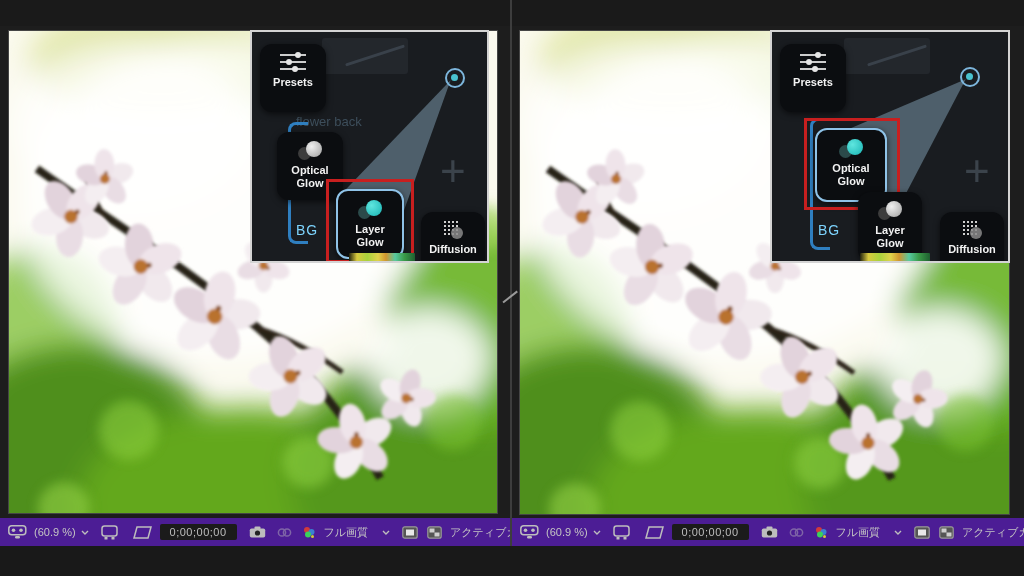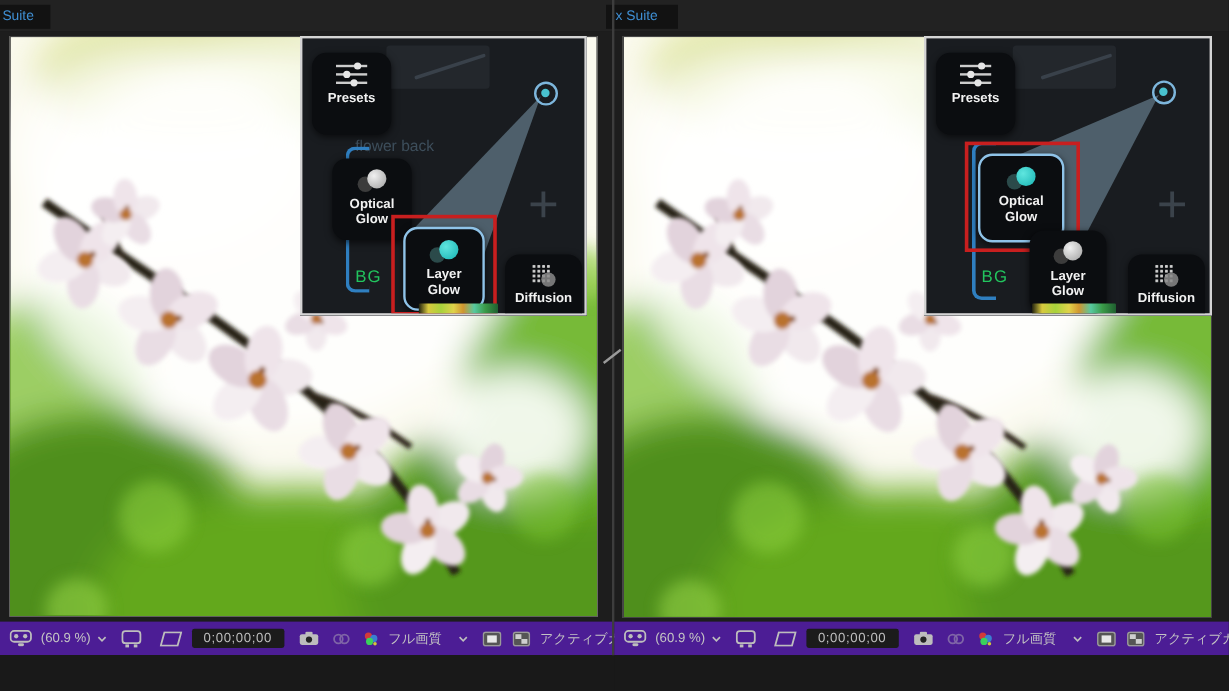--- a/index.html
+++ b/index.html
@@ -35,21 +35,21 @@
   .panel-right .overlay { left:258px; top:4px;  width:240px; height:233px; }
 
   .faded-thumb { position:absolute; background:#23272c; border-radius:3px; }
   .faded-eye { position:absolute; width:16px; height:9px; border:2px solid #3a424a; border-radius:50%; }
   .faded-eye::after { content:""; position:absolute; left:4px; top:1px; width:4px; height:4px;
     border-radius:50%; background:#3a424a; }
   .faded-pen { position:absolute; width:62px; height:3px; background:#39414a;
     transform:rotate(-18deg); border-radius:2px; }
   .faded-plus { position:absolute; color:#3b434b; font-size:44px; font-weight:300; line-height:30px; }
   .layer-name { position:absolute; color:#3d4e5b; font-size:13px; }
-  .bg-label { position:absolute; color:#22c55e; font-size:14px; letter-spacing:1px; }
+  .bg-label { position:absolute; color:#7dd3fc; font-size:14px; letter-spacing:1px; }
   .sel-bracket { position:absolute; width:20px; border:3px solid #2f7fc0; border-right:none;
     border-radius:8px 0 0 8px; }
   .beam { position:absolute; left:0; top:0; width:100%; height:100%; pointer-events:none; }
   .target-circle { position:absolute; width:20px; height:20px; border:2.5px solid #7db6dc;
     border-radius:50%; }
   .target-circle::after { content:""; position:absolute; left:4px; top:4px; width:7px; height:7px;
     border-radius:50%; background:#49c2cf; }
   .color-strip { position:absolute; height:11px; border-radius:1px;
     background:linear-gradient(90deg,#23230f,#d8c93e 12%,#a8d23c 28%,#e0d24a 44%,#d0952f 56%,#57c9a0 70%,#3a9a48 84%,#1f5f30); }
 
@@ -150,24 +150,20 @@
         <use href="#bloom" transform="translate(348,412) scale(1.45) rotate(-40)"></use>
         <use href="#bloom" transform="translate(398,368) scale(1.1) rotate(60)"></use>
         <use href="#bloom" transform="translate(255,235) scale(1.0) rotate(80)"></use>
       </g>
     </symbol>
   </defs>
 </svg>
 
 <div class="screen">
 
-  <div class="header">
-    <div class="tab tab-left">Suite</div>
-    <div class="tab tab-right">x Suite</div>
-  </div>
 
   <div class="panel panel-left">
     <div class="viewer">
       <div class="photo-wrap">
         <svg viewBox="0 0 489 483" preserveAspectRatio="none">
             <use href="#photoSym"></use>
           </svg>
       </div>
 
       <div class="overlay">

